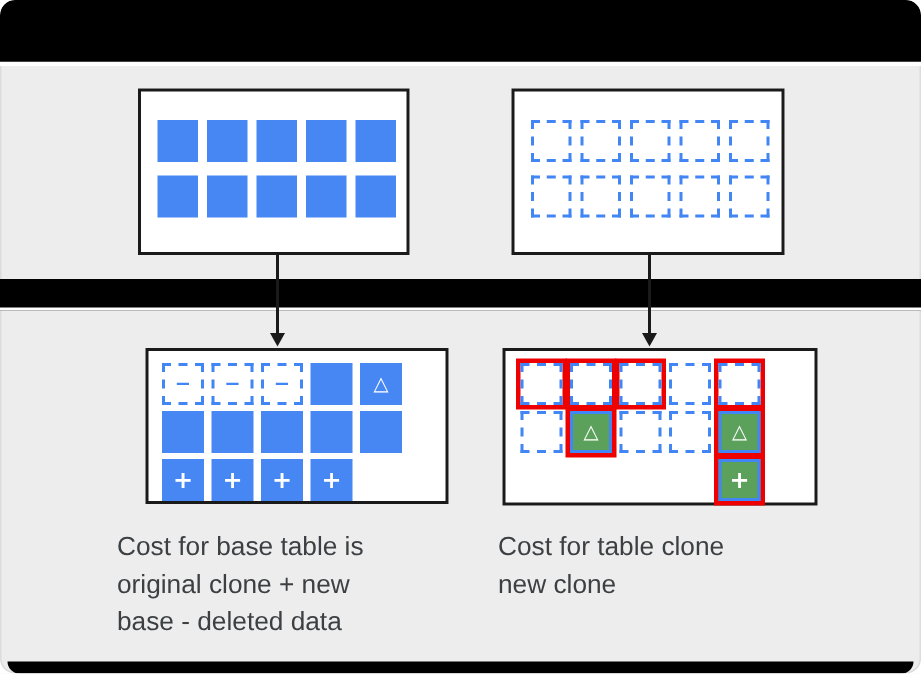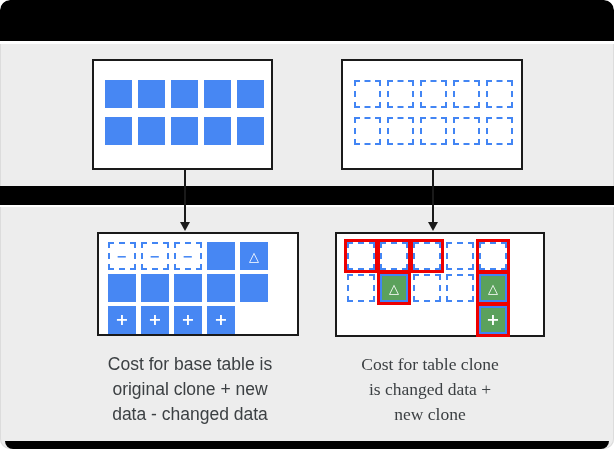--- a/index.html
+++ b/index.html
@@ -56,25 +56,25 @@
   .glyph.plus{color:#fff;font-size:16px;font-weight:600;margin-top:-1px;}
   .glyph.triangle{color:#fff;font-size:13px;}
   .arrow-line{position:absolute;width:2px;height:54px;top:170px;background:#1a1a1a;z-index:3;}
   .arrow-head{
     position:absolute;top:222px;width:0;height:0;z-index:3;
     border-left:5px solid transparent;border-right:5px solid transparent;
     border-top:9px solid #1a1a1a;
   }
   .caption{
     position:absolute;top:352px;width:224px;
-    text-align:center;color:var(--text,#3c4043);
+    color:var(--text,#3c4043);
     font-size:17.5px;line-height:25px;
   }
   .caption-left{left:78px;}
-  .caption-right{left:318px;font-family:Liberation Serif, serif;}
+  .caption-right{left:332px;}
 </style>
 </head>
 <body>
 
 <div class="stage">
 
   <div class="top-bar"></div>
   <div class="mid-bar"></div>
   <div class="bottom-bar"></div>
 
@@ -171,22 +171,21 @@
         <div class="cell empty"></div>
         <div class="cell green red">
           <span class="glyph plus">+</span>
         </div>
       </div>
   </div>
 
   <div class="caption caption-left">
     <div>Cost for base table is</div>
     <div>original clone + new</div>
-    <div>data - changed data</div>
+    <div>base - deleted data</div>
   </div>
 
   <div class="caption caption-right">
     <div>Cost for table clone</div>
-    <div>is changed data +</div>
     <div>new clone</div>
   </div>
 
 </div>
 
 </body></html>

